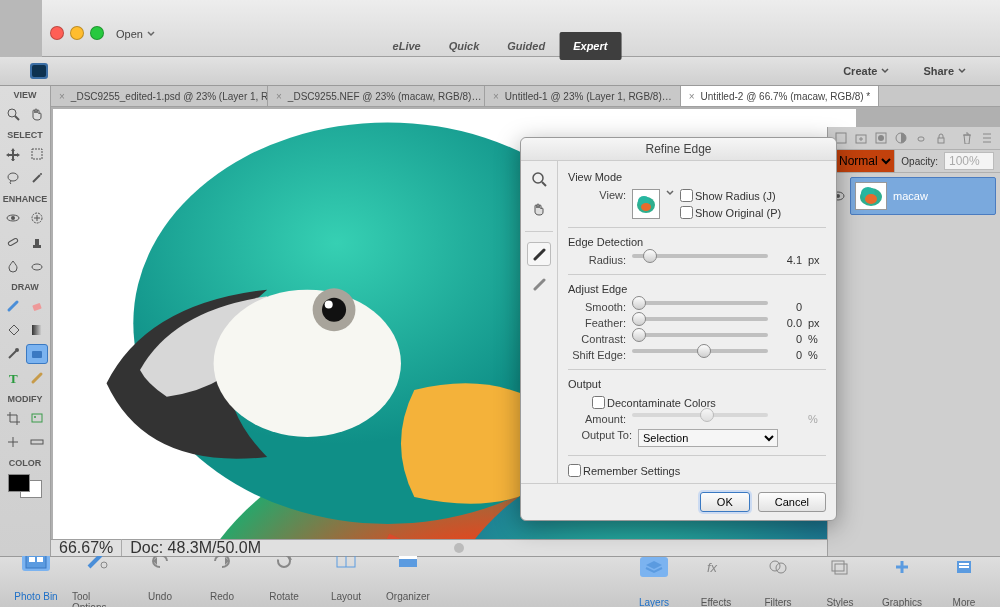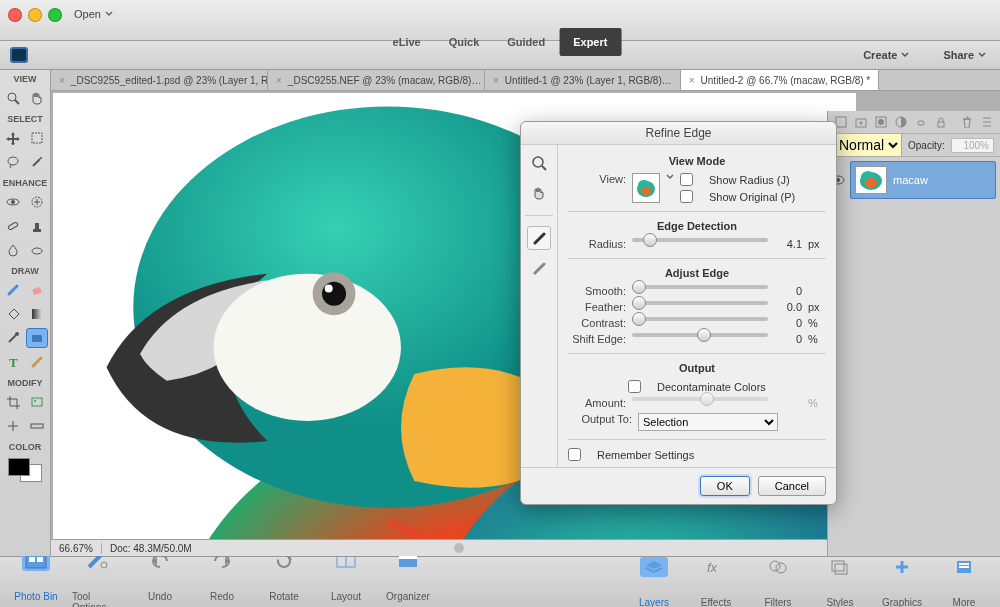--- a/index.html
+++ b/index.html
@@ -1,26 +1,26 @@
 <!DOCTYPE html>
 <html><head>
 <meta charset="utf-8">
 <style>
   html,body{margin:0;padding:0;font-family:"Helvetica Neue",Arial,sans-serif;font-size:11px;color:#333;background:#b8b8b8;width:1000px;height:607px;overflow:hidden;}
   .window{display:flex;flex-direction:column;width:1000px;height:607px;position:relative;}
   
-  .titlebar{height:24px;background:linear-gradient(#ededed,#d8d8d8);border-bottom:1px solid #a0a0a0;display:flex;align-items:flex-start;padding:8px 8px;}
+  .titlebar{height:24px;background:linear-gradient(#ededed,#d8d8d8);border-bottom:1px solid #a0a0a0;display:flex;align-items:flex-end;padding:16px 8px;margin-left:42px;}
   .tl-btn{width:12px;height:12px;border-radius:50%;margin-right:6px;border:1px solid rgba(0,0,0,.25);}
   .tl-red{background:#ff5f56;} .tl-yellow{background:#ffbd2e;} .tl-green{background:#27c93f;}
   .tl-open{margin-left:6px;display:flex;align-items:center;font-weight:500;color:#444;}
   .tl-open svg{margin-left:4px;}
-  .menubar{height:28px;background:linear-gradient(#e2e2e2,#cfcfcf);border-bottom:1px solid #9a9a9a;display:flex;align-items:center;justify-content:space-between;padding:0 4px;}
+  .menubar{height:28px;background:linear-gradient(#e2e2e2,#cfcfcf);border-bottom:1px solid #9a9a9a;display:flex;align-items:center;justify-content:space-between;padding:0 24px;}
   .topbtn{display:flex;align-items:center;padding:0 6px;height:22px;color:#444;cursor:pointer;}
   .topbtn svg{margin-right:4px;}
-  .modes{position:absolute;left:50%;top:24px;transform:translateX(-50%);height:36px;display:flex;align-items:center;}
+  .modes{position:absolute;left:50%;top:24px;transform:translateX(-50%);height:36px;display:flex;align-items:flex-end;font-style:italic;}
   .mode{height:20px;padding:4px 14px;font-weight:bold;color:#555;display:flex;align-items:center;}
   .mode.active{background:#3e3e3e;color:#fff;border-radius:2px;}
   .rightmenus{display:flex;gap:18px;}
   .rightmenus .topbtn{font-weight:bold;}
   
   .body{flex:1;display:flex;position:relative;}
   
   .toolbox{width:50px;background:linear-gradient(#dcdcdc,#cfcfcf);border-right:1px solid #a0a0a0;display:flex;flex-direction:column;align-items:center;font-weight:bold;}
   .toolbox .lbl{font-size:9px;color:#555;margin:4px 0 2px;}
   .trow{display:flex;gap:2px;justify-content:center;margin:2px 0;}
@@ -31,55 +31,55 @@
   .colorwell .bg{position:absolute;width:20px;height:16px;background:#fff;border:1px solid #888;right:0;bottom:0;}
   
   .tabbar{height:20px;background:#c8c8c8;border-bottom:1px solid #a0a0a0;display:flex;align-items:stretch;}
   .dtab{display:flex;align-items:center;padding:0 8px;border-right:1px solid #a0a0a0;font-size:10px;color:#444;max-width:200px;white-space:nowrap;overflow:hidden;text-overflow:ellipsis;}
   .dtab .x{margin-right:6px;color:#888;}
   .dtab.active{background:#fff;}
   .center{flex:1;display:flex;flex-direction:column;position:relative;}
   .canvaswrap{flex:1;background:#b0b0b0;position:relative;overflow:hidden;}
   .canvas{position:absolute;left:2px;right:144px;top:2px;bottom:16px;background:#fff;}
   .macaw{position:absolute;inset:0;}
-  .scrollh{position:absolute;left:0;right:144px;bottom:0;height:16px;background:#e0e0e0;border-top:1px solid #a0a0a0;display:flex;align-items:center;font-size:10px;}
+  .scrollh{position:absolute;left:0;right:144px;bottom:0;height:16px;background:#e0e0e0;border-top:1px solid #a0a0a0;display:flex;align-items:center;font-size:16px;}
   .scrollh .thumb{position:absolute;left:50%;width:10px;height:10px;background:#bbb;border-radius:5px;}
   .righticons{position:absolute;right:0;top:20px;bottom:0;width:172px;background:#cfcfcf;border-left:1px solid #a0a0a0;}
   .righticons .toprow{height:22px;display:flex;align-items:center;gap:6px;padding:0 6px;border-bottom:1px solid #b0b0b0;position:relative;}
   .ri{width:14px;height:14px;display:flex;align-items:center;justify-content:center;color:#777;}
   .opacityrow{height:22px;display:flex;align-items:center;padding:0 6px;gap:6px;border-bottom:1px solid #b0b0b0;font-size:10px;}
-  .opacityrow select{font-size:14px;flex:1;border:1px solid #aaa;background:#fef9c3;height:24px;}
-  .opfield{width:40px;border:1px solid #bbb;background:#f4f4f4;font-size:10px;text-align:right;padding:1px 4px;color:#aaa;}
+  .opacityrow select{font-size:12px;flex:1;border:1px solid #aaa;background:#c2410c;height:24px;}
+  .opfield{width:40px;border:1px solid #bbb;background:#f4f4f4;font-size:12px;padding:1px 4px;color:#aaa;}
   .layerlist{padding:4px;}
   .layerrow{display:flex;align-items:center;height:36px;background:#7aa9dd;border:1px solid #4b7cc0;border-radius:2px;padding:0 4px;gap:6px;color:#fff;}
   .layerrow .thumb{width:30px;height:26px;background:#fff;border:1px solid #999;display:flex;align-items:center;justify-content:center;}
   
   .bottombar{height:50px;background:linear-gradient(#dedede,#c8c8c8);border-top:1px solid #9a9a9a;display:flex;align-items:center;justify-content:space-between;padding:0 10px;}
   .bbgroup{display:flex;gap:10px;}
   .bbitem{display:flex;flex-direction:column;align-items:center;gap:20px;font-size:10px;color:#555;width:52px;}
   .bbitem .ico{width:28px;height:20px;display:flex;align-items:center;justify-content:center;}
   .bbitem.sel .ico{background:#7bb3f0;border-radius:3px;}
   .bbitem.sel{color:#1d6fc7;}
   
   .dialog{position:absolute;left:469px;top:30px;width:315px;background:#efefef;border:1px solid #9a9a9a;border-radius:6px;box-shadow:0 6px 24px rgba(0,0,0,.35);z-index:100;}
   .dtitle{height:22px;border-bottom:1px solid #ccc;background:linear-gradient(#f6f6f6,#e4e4e4);border-radius:6px 6px 0 0;text-align:center;line-height:22px;font-size:12px;color:#444;}
   .dbody{display:flex;}
   .dside{width:36px;border-right:1px solid #ccc;display:flex;flex-direction:column;align-items:center;padding:6px 0;gap:6px;}
   .dsbtn{width:22px;height:22px;border:1px solid #bbb;border-radius:3px;display:flex;align-items:center;justify-content:center;background:#f6f6f6;}
   .dsbtn.nob{border-color:transparent;background:none;}
   .sep{height:1px;background:#ccc;width:28px;margin:4px 0;}
   .dmain{flex:1;padding:6px 10px;font-size:11px;}
-  .sect{font-weight:bold;margin:4px 0 6px;text-align:center;}
+  .sect{font-weight:normal;margin:4px 0 6px;}
   .drow{display:flex;align-items:flex-start;margin:4px 0;gap:6px;}
   .drow .lab{width:58px;text-align:right;color:#444;}
   .slider{flex:1;height:4px;background:#c0c0c0;border-radius:2px;position:relative;}
   .slider .knob{position:absolute;width:12px;height:12px;background:linear-gradient(#fdfdfd,#cfcfcf);border:1px solid #888;border-radius:50%;top:-5px;}
   .val{width:28px;text-align:right;}
   .unit{width:18px;}
-  .chk{display:flex;align-items:center;gap:16px;}
+  .chk{display:flex;align-items:center;gap:2px;}
   .chk input{margin:0;}
   .viewthumb{width:26px;height:28px;border:1px solid #999;background:#fff;display:flex;align-items:center;justify-content:center;}
   select.dsel{border:1px solid #aaa;background:#f6f6f6;height:18px;font-size:11px;min-width:140px;}
   .bline{height:1px;background:#ccc;margin:8px 0;}
   .disabled{color:#a8a8a8;}
   .dfoot{height:36px;border-top:1px solid #ccc;display:flex;align-items:center;justify-content:flex-end;gap:8px;padding:0 10px;}
   .btn{height:20px;padding:0 16px;border:1px solid #999;border-radius:3px;background:linear-gradient(#fdfdfd,#e3e3e3);font-size:11px;}
   .btn.default{border-color:#3a79c2;box-shadow:0 0 0 2px rgba(64,140,255,.2);}
   .eyewrap{position:absolute;left:-20px;top:0;display:flex;align-items:center;height:36px;}
   svg{display:block;}
@@ -533,21 +533,21 @@
               <div class="drow">
                   <span class="lab">Shift Edge:</span>
                   <div class="slider">
                     <div class="knob" style="left:48%"></div>
                   </div>
                   <span class="val">0</span>
                   <span class="unit">%</span>
                 </div>
               <div class="bline"></div>
               <div class="sect">Output</div>
-              <div class="drow" style="margin-left:60px">
+              <div class="drow" style="margin-left:24px">
                   <label class="chk">
                     <input type="checkbox" style="">
                     <span>Decontaminate Colors</span>
                   </label>
                 </div>
               <div class="drow disabled">
                   <span class="lab">Amount:</span>
                   <div class="slider" style="opacity:.5">
                     <div class="knob" style="left:50%"></div>
                   </div>

